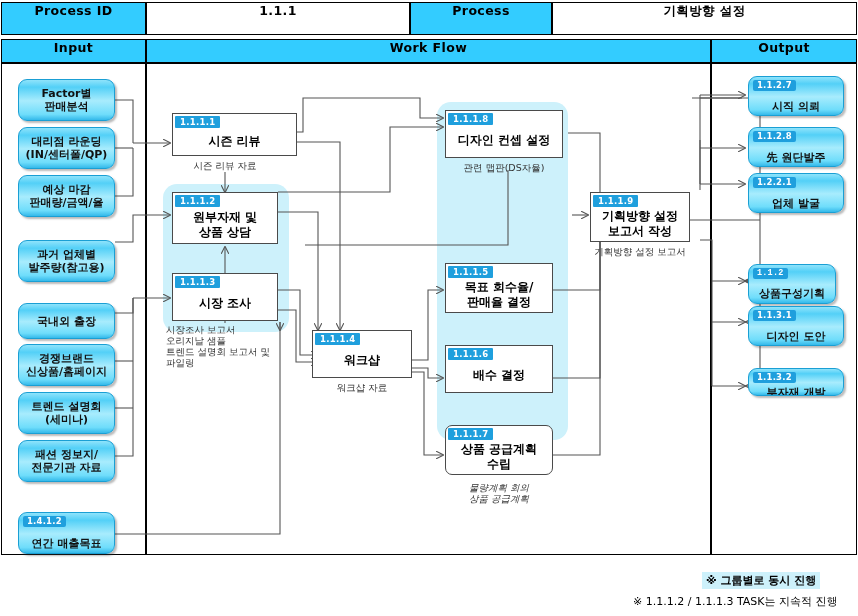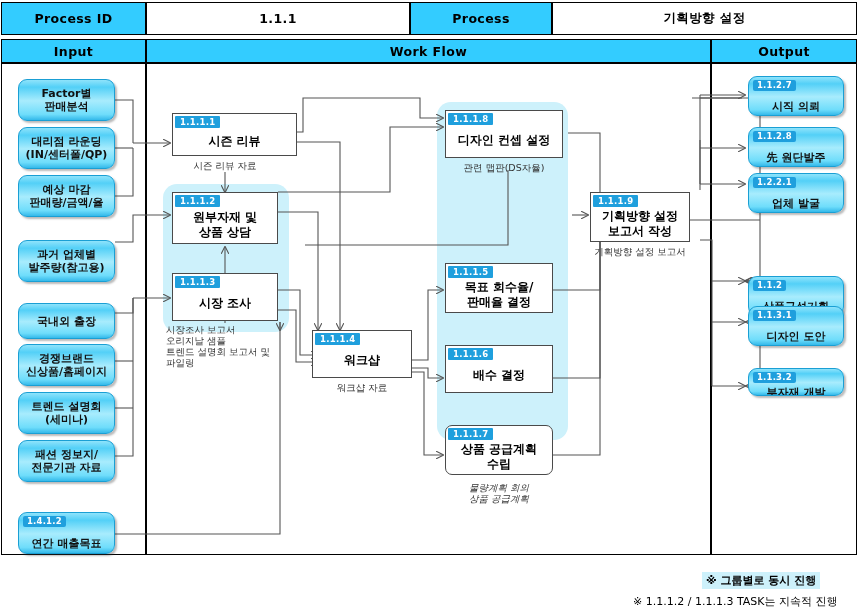--- a/index.html
+++ b/index.html
@@ -5,21 +5,21 @@
   html,body{margin:0;padding:0;background:#ffffff;}
   body{
     font-family:"DejaVu Sans","Liberation Sans",sans-serif;
     width:858px;height:616px;position:relative;overflow:hidden;
     color:#000;
   }
   #root{position:absolute;left:0;top:0;width:858px;height:616px;}
   .hcell{
     position:absolute;box-sizing:border-box;
     border:1px solid #000;
-    display:flex;align-items:center;justify-content:center;
+    display:flex;justify-content:center;
     font-weight:bold;font-size:12.5px;letter-spacing:.4px;
   }
   .hcell.cyan{background:#33ccff;}
   .hcell.white{background:#ffffff;}
 
   
   .frame{
     position:absolute;box-sizing:border-box;border:1px solid #000;background:#fff;
   }
 
@@ -288,21 +288,21 @@
     <div class="rtxt">시직 의뢰</div>
   </div>
   <div class="rbox tagged" style="left:748px;top:127px;width:96px;height:40px;">
     <div class="rtag">1.1.2.8</div>
     <div class="rtxt">先 원단발주</div>
   </div>
   <div class="rbox tagged" style="left:748px;top:173px;width:96px;height:40px;">
     <div class="rtag">1.2.2.1</div>
     <div class="rtxt">업체 발굴</div>
   </div>
-  <div class="rbox tagged" style="left:748px;top:276px;width:96px;height:40px;">
+  <div class="rbox tagged" style="left:748px;top:264px;width:88px;height:40px;font-family:Liberation Mono, monospace;">
     <div class="rtag">1.1.2</div>
     <div class="rtxt">상품구성기획</div>
   </div>
   <div class="rbox tagged" style="left:748px;top:306px;width:96px;height:40px;">
     <div class="rtag">1.1.3.1</div>
     <div class="rtxt">디자인 도안</div>
   </div>
   <div class="rbox tagged" style="left:748px;top:368px;width:96px;height:28px;">
     <div class="rtag">1.1.3.2</div>
     <div class="rtxt">부자재 개발</div>

